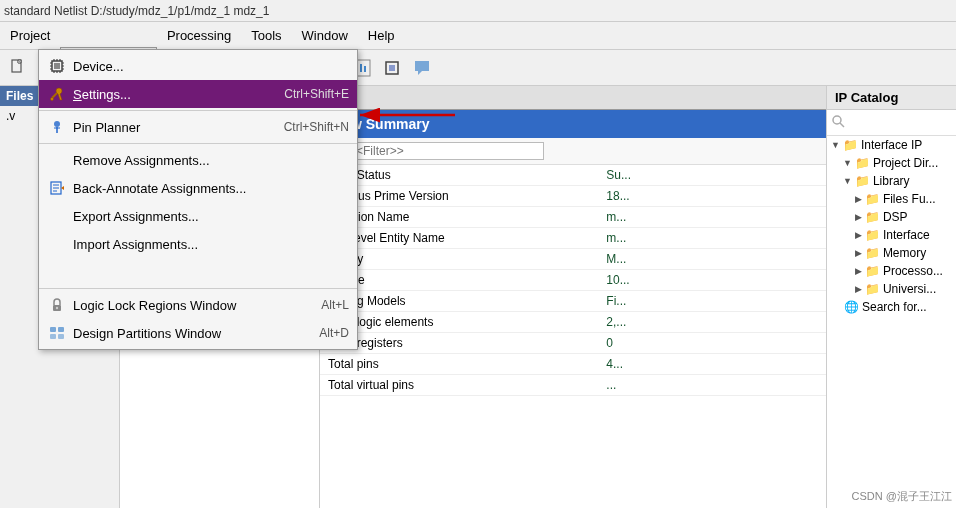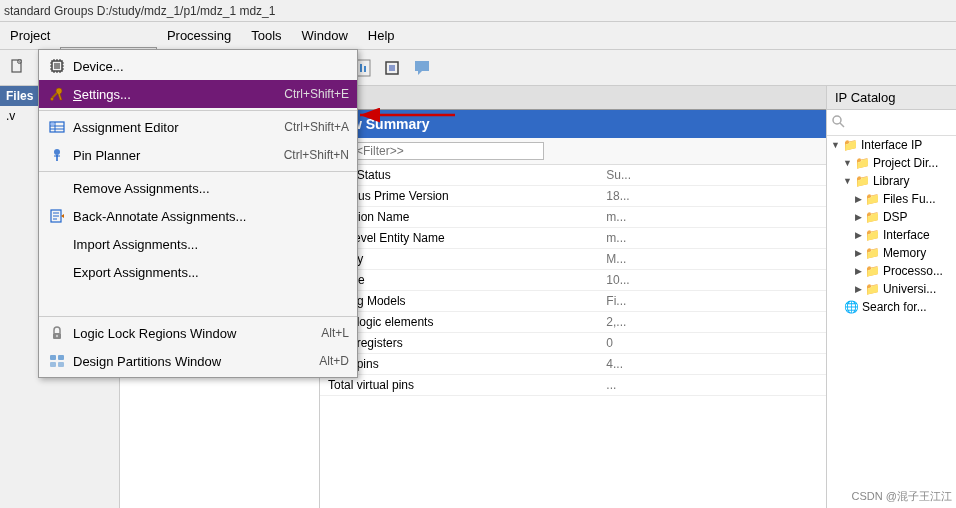--- a/index.html
+++ b/index.html
@@ -265,37 +265,37 @@
     .flow-table td {
       padding: 3px 8px;
     }
 
     .flow-table td:first-child {
       color: #000;
       width: 55%;
     }
 
     .flow-table td:last-child {
-      color: #737373;
+      color: #14532d;
     }
 
     
     .right-panel {
       width: 130px;
       background: #fff;
       border-left: 1px solid #ccc;
       display: flex;
       flex-direction: column;
     }
 
     .right-panel-header {
       background: #e8e8e8;
       padding: 4px 8px;
       font-size: 13px;
-      font-weight: normal;
+      font-weight: bold;
       border-bottom: 1px solid #ccc;
     }
 
     .right-panel-search {
       padding: 4px;
       border-bottom: 1px solid #ddd;
     }
 
     
     .tasks-panel {
@@ -331,21 +331,21 @@
       right: 4px;
       font-size: 11px;
       color: #888;
       z-index: 50;
     }
   </style>
 </head>
 <body>
 
 <div class="title-bar">
-  <span>standard Groups  D:/study/mdz_1/p1/mdz_1  mdz_1</span>
+  <span>standard Netlist  D:/study/mdz_1/p1/mdz_1  mdz_1</span>
 </div>
 
 <div class="menu-bar">
   <div class="menu-item">Project</div>
   <div class="menu-item active">Assignments</div>
   <div class="menu-item">Processing</div>
   <div class="menu-item">Tools</div>
   <div class="menu-item">Window</div>
   <div class="menu-item">Help</div>
 
@@ -380,33 +380,20 @@
           <line x1="3" y1="12" x2="8" y2="7" stroke="#aa6600" stroke-width="2"></line>
           <circle cx="3" cy="13" r="1.5" fill="#cc8800" stroke="#884400" stroke-width="0.5"></circle>
         </svg>
       </span>
       <span class="item-label"><span class="underline-s">S</span>ettings...</span>
       <span class="item-shortcut">Ctrl+Shift+E</span>
     </div>
 
     <div class="dropdown-separator"></div>
 
-    <div class="dropdown-item">
-      <span class="item-icon">
-        <svg width="16" height="16" viewBox="0 0 16 16">
-          <rect x="1" y="3" width="14" height="10" fill="none" stroke="#2266cc" stroke-width="1.2"></rect>
-          <line x1="1" y1="7" x2="15" y2="7" stroke="#2266cc" stroke-width="1"></line>
-          <line x1="1" y1="10" x2="15" y2="10" stroke="#2266cc" stroke-width="1"></line>
-          <line x1="6" y1="3" x2="6" y2="13" stroke="#2266cc" stroke-width="1"></line>
-          <rect x="2" y="4" width="3" height="2" fill="#4488ff" opacity="0.5"></rect>
-        </svg>
-      </span>
-      <span class="item-label">Assignment Editor</span>
-      <span class="item-shortcut">Ctrl+Shift+A</span>
-    </div>
 
     <div class="dropdown-item">
       <span class="item-icon">
         <svg width="16" height="16" viewBox="0 0 16 16">
           <circle cx="8" cy="5" r="3" fill="#2266cc" opacity="0.8"></circle>
           <line x1="8" y1="8" x2="8" y2="14" stroke="#2266cc" stroke-width="1.5"></line>
           <line x1="5" y1="9" x2="11" y2="9" stroke="#2266cc" stroke-width="1"></line>
         </svg>
       </span>
       <span class="item-label">Pin Planner</span>
@@ -428,26 +415,26 @@
           <line x1="4" y1="8" x2="10" y2="8" stroke="#2266cc" stroke-width="1"></line>
           <line x1="4" y1="11" x2="8" y2="11" stroke="#2266cc" stroke-width="1"></line>
           <polygon points="12,8 15,6 15,10" fill="#cc6600"></polygon>
         </svg>
       </span>
       <span class="item-label">Back-Annotate Assignments...</span>
     </div>
 
     <div class="dropdown-item">
       <span class="item-icon"></span>
+      <span class="item-label">Export Assignments...</span>
+    </div>
+
+    <div class="dropdown-item">
+      <span class="item-icon"></span>
       <span class="item-label">Import Assignments...</span>
-    </div>
-
-    <div class="dropdown-item">
-      <span class="item-icon"></span>
-      <span class="item-label">Export Assignments...</span>
     </div>
 
     <div class="dropdown-item">
       <span class="item-icon"></span>
     </div>
 
     <div class="dropdown-separator"></div>
 
     <div class="dropdown-item">
       <span class="item-icon">

